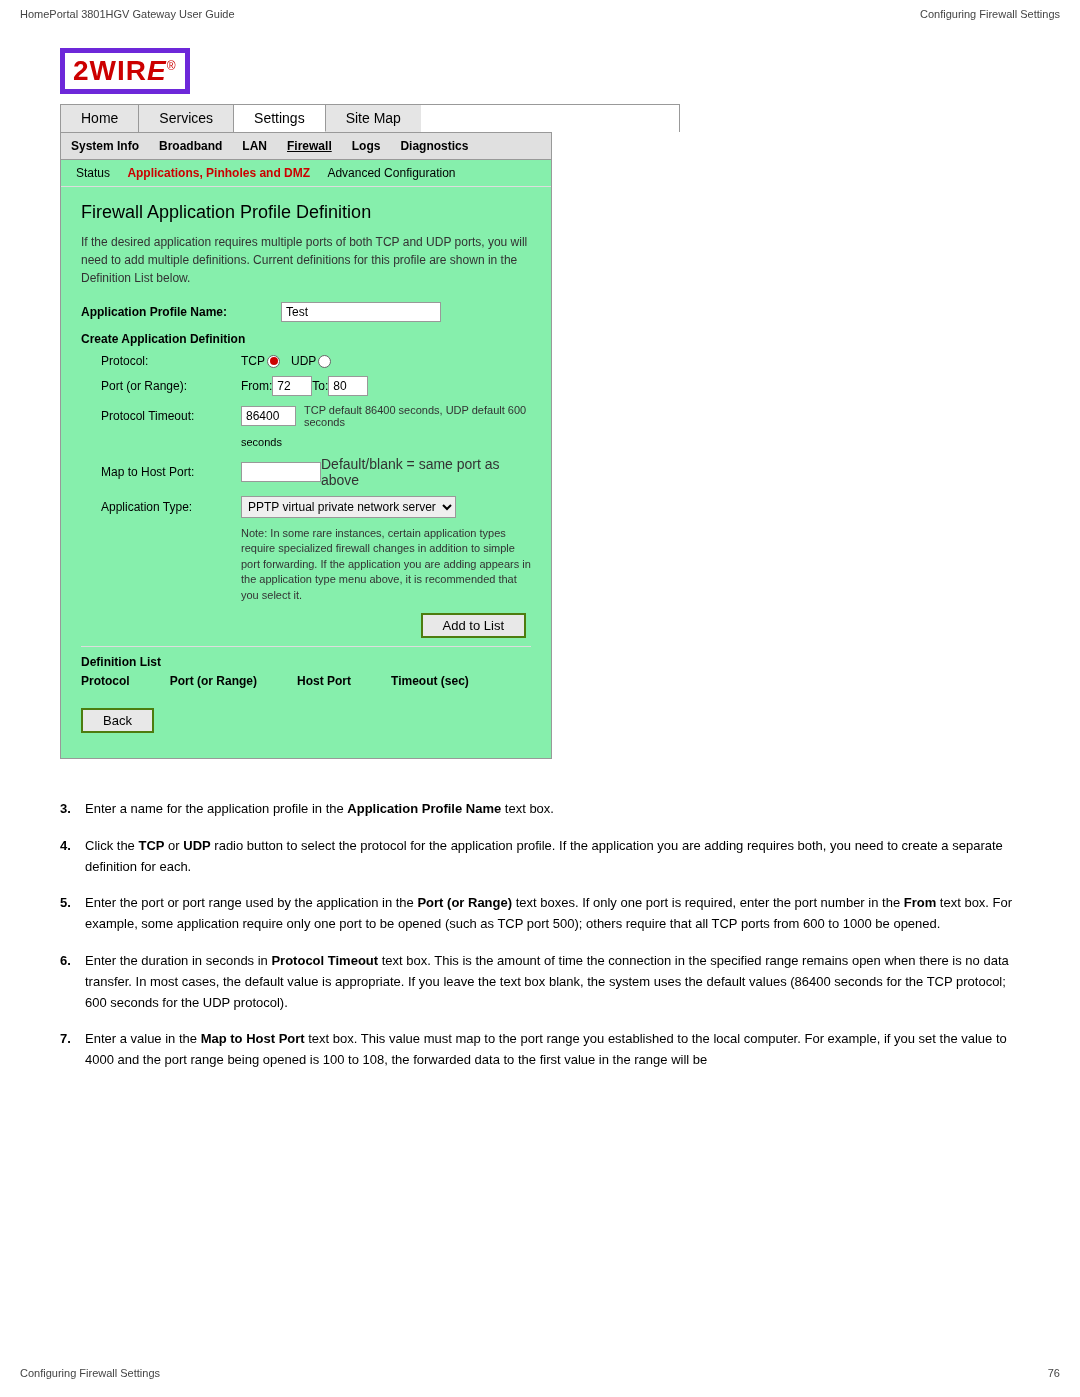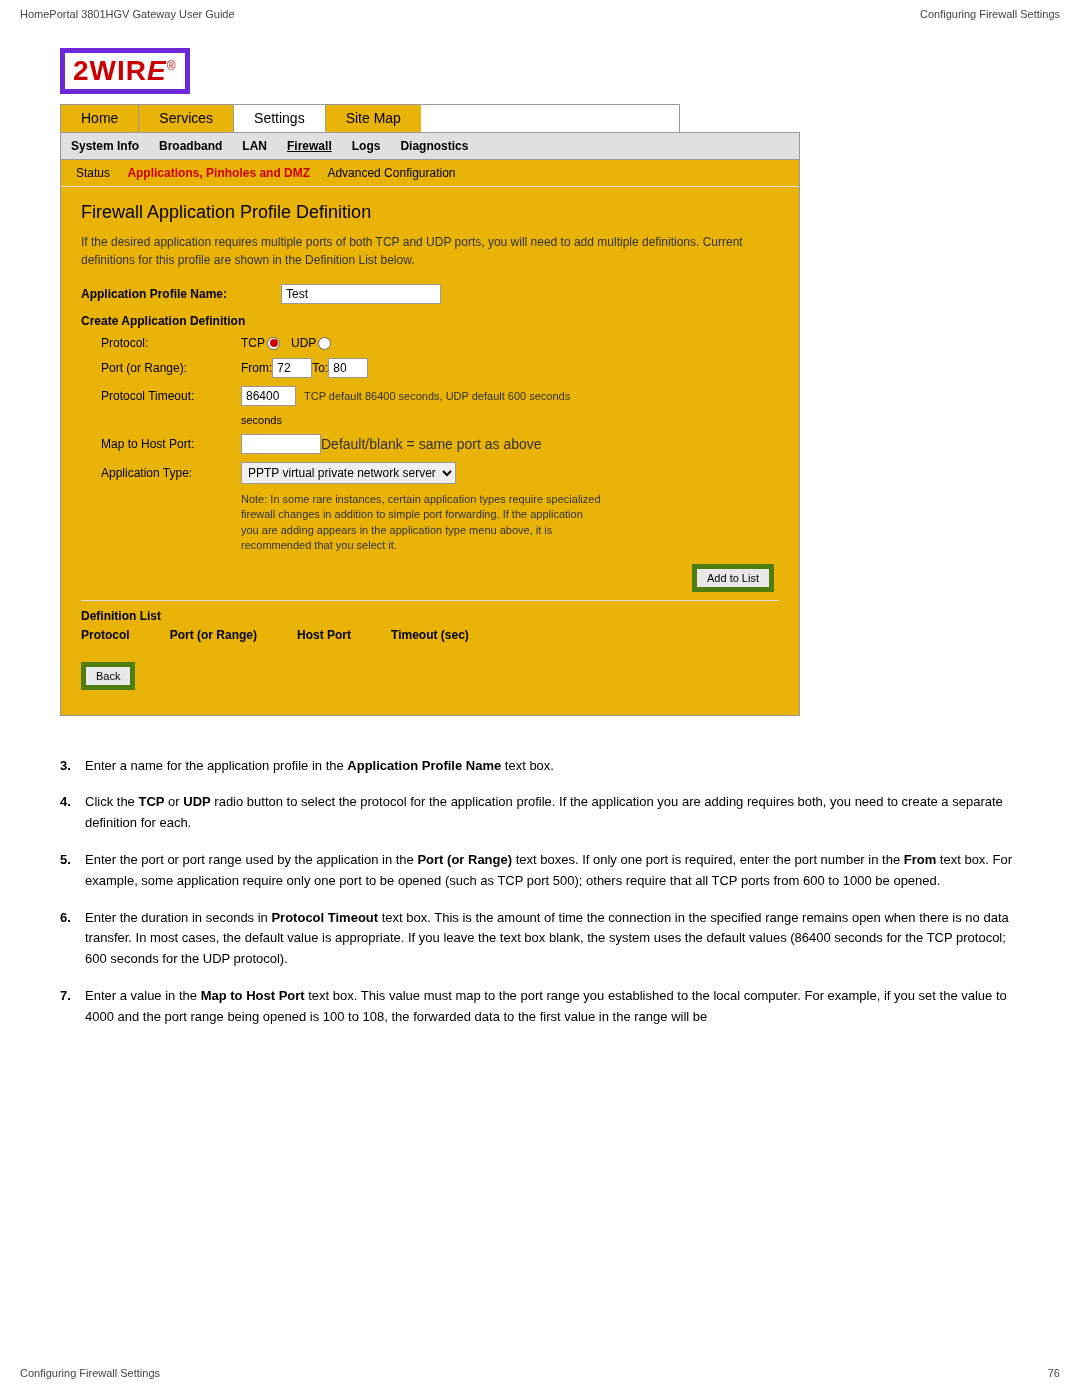--- a/index.html
+++ b/index.html
@@ -52,40 +52,40 @@
       display: flex;
       border: 1px solid #999;
       border-bottom: none;
       width: 620px;
       margin-bottom: 0;
     }
 
     .nav-tab {
       padding: 5px 20px;
       cursor: pointer;
-      background: #eab308;
+      background: #e5e5e5;
       border-right: 1px solid #999;
       font-size: 14px;
     }
 
     .nav-tab.active {
       background: #fff;
       border-bottom: 1px solid #fff;
       font-weight: normal;
     }
 
     .nav-tab:last-child {
       border-right: none;
     }
 
     
     .panel {
       border: 1px solid #999;
-      width: 740px;
-      background: #eab308;
+      width: 492px;
+      background: #86efac;
     }
 
     
     .secondary-nav {
       background: #e0e0e0;
       padding: 6px 10px;
       display: flex;
       gap: 20px;
       border-bottom: 1px solid #999;
     }
@@ -202,23 +202,23 @@
 
     .note-text {
       font-size: 11px;
       color: #333;
       line-height: 1.4;
       max-width: 360px;
     }
 
     .button {
       background: #e8e8e8;
-      border: 5px solid #4d7c0f;
-      padding: 3px 10px;
-      font-size: 11px;
+      border: 2px solid #4d7c0f;
+      padding: 3px 20px;
+      font-size: 13px;
       cursor: pointer;
     }
 
     .button-row {
       display: flex;
       justify-content: flex-end;
       margin-top: 10px;
       padding-right: 5px;
     }
 

